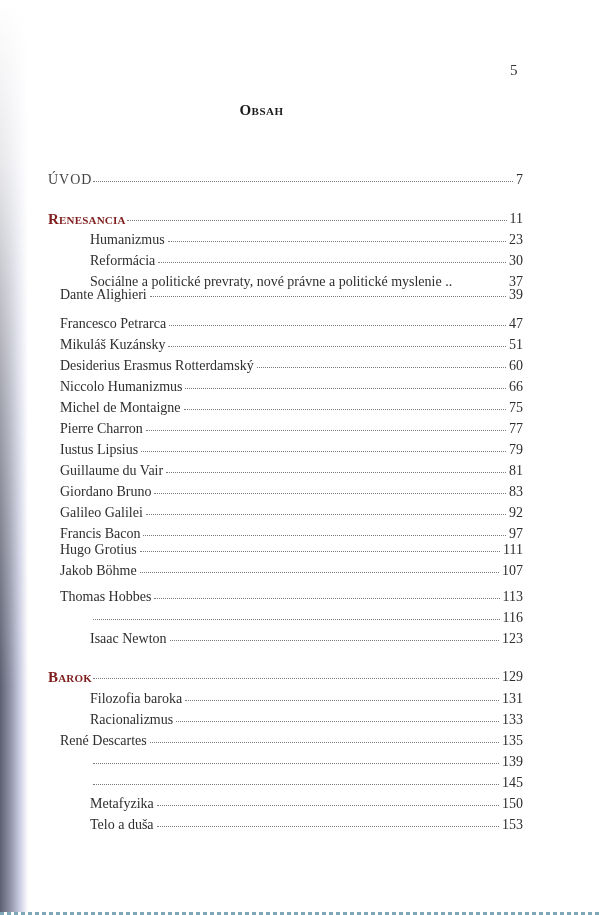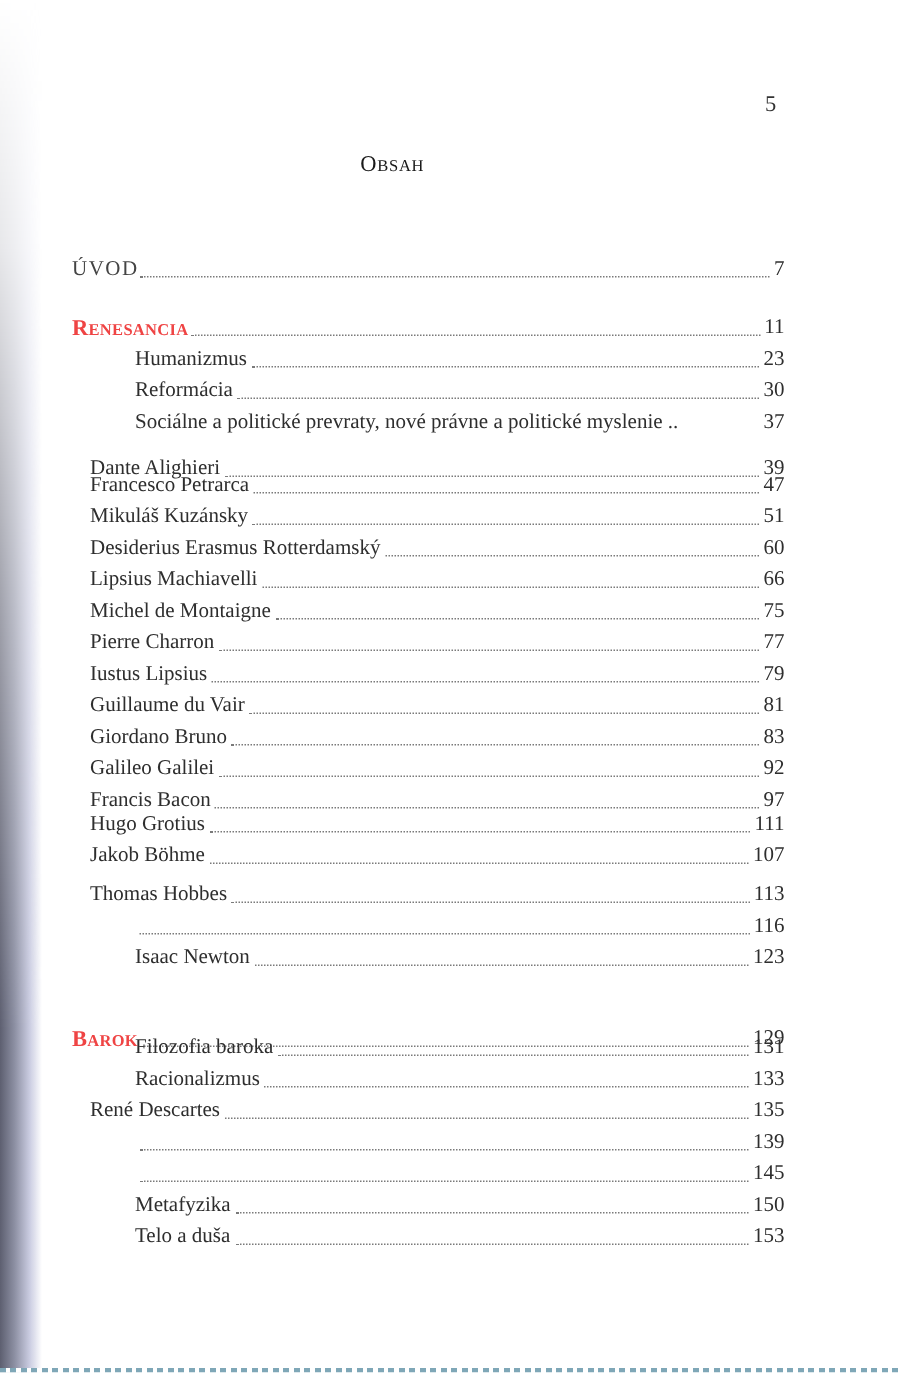--- a/index.html
+++ b/index.html
@@ -17,39 +17,39 @@
   }
   .bottom-edge {
     position: absolute; left: 0; right: 0; top: 912px; height: 3px;
     background: repeating-linear-gradient(to right, #7fa7b7 0 4px, #ffffff 4px 7px);
   }
   .page-number {
     position: absolute; top: 62px; left: 510px; font-size: 15px; color: #333;
   }
   .toc-title {
     position: absolute; top: 102px; left: 0; width: 523px; text-align: center;
-    font-weight: normal; font-size: 15px; letter-spacing: 0.5px; color: #1a1a1a;
+    font-weight: bold; font-size: 15px; letter-spacing: 0.5px; color: #1a1a1a;
     font-variant: small-caps;
   }
   .toc {
     position: absolute; left: 48px; width: 475px; top: 0;
   }
   .row {
     position: absolute; left: 0; width: 475px; height: 20px;
-    display: flex; align-items: center; font-size: 14px; line-height: 20px;
+    display: flex; align-items: flex-start; font-size: 14px; line-height: 20px;
     white-space: nowrap;
   }
   .row .label { flex: 0 0 auto; color: #2e2e2e; }
   .row .leader {
     flex: 1 1 auto; margin: 0 3px; overflow: hidden; height: 14px;
     border-bottom: 1.5px dotted #7a7a7a; transform: translateY(-3px);
   }
   .row .pg { flex: 0 0 auto; color: #2e2e2e; }
   .row.section .label {
-    font-weight: bold; font-variant: small-caps; color: #ef4444; font-size: 15px; letter-spacing: 0.2px;
+    font-weight: bold; font-variant: small-caps; color: #7f1d1d; font-size: 15px; letter-spacing: 0.2px;
   }
   .row.section .leader { margin-left: 1px; }
   .row.intro .label { letter-spacing: 1px; color: #444; }
   .row.intro .leader { margin-left: 1px; }
   .lvl1 { padding-left: 12px; box-sizing: border-box; }
   .lvl2 { padding-left: 42px; box-sizing: border-box; }
 </style>
 </head>
 <body>
 
@@ -80,42 +80,42 @@
   <div class="row lvl2" style="top:251px">
     <span class="label">Reformácia</span>
     <span class="leader"></span>
     <span class="pg">30</span>
   </div>
   <div class="row lvl2" style="top:272px">
     <span class="label">Sociálne a politické prevraty, nové právne a politické myslenie ..</span>
     <span class="leader" style="border:none"></span>
     <span class="pg">37</span>
   </div>
-  <div class="row lvl1" style="top:303px">
+  <div class="row lvl1" style="top:285px">
     <span class="label">Dante Alighieri</span>
     <span class="leader"></span>
     <span class="pg">39</span>
   </div>
   <div class="row lvl1" style="top:314px">
     <span class="label">Francesco Petrarca</span>
     <span class="leader"></span>
     <span class="pg">47</span>
   </div>
   <div class="row lvl1" style="top:335px">
     <span class="label">Mikuláš Kuzánsky</span>
     <span class="leader"></span>
     <span class="pg">51</span>
   </div>
   <div class="row lvl1" style="top:356px">
     <span class="label">Desiderius Erasmus Rotterdamský</span>
     <span class="leader"></span>
     <span class="pg">60</span>
   </div>
   <div class="row lvl1" style="top:377px">
-    <span class="label">Lipsius Machiavelli</span>
+    <span class="label">Niccolo Humanizmus</span>
     <span class="leader"></span>
     <span class="pg">66</span>
   </div>
   <div class="row lvl1" style="top:398px">
     <span class="label">Michel de Montaigne</span>
     <span class="leader"></span>
     <span class="pg">75</span>
   </div>
   <div class="row lvl1" style="top:419px">
     <span class="label">Pierre Charron</span>
@@ -165,21 +165,21 @@
   <div class="row lvl2" style="top:608px">
     <span class="leader"></span>
     <span class="pg">116</span>
   </div>
   <div class="row lvl2" style="top:629px">
     <span class="label">Isaac Newton</span>
     <span class="leader"></span>
     <span class="pg">123</span>
   </div>
 
-  <div class="row section" style="top:683px">
+  <div class="row section" style="top:667px">
     <span class="label">Barok</span>
     <span class="leader"></span>
     <span class="pg">129</span>
   </div>
 
   <div class="row lvl2" style="top:689px">
     <span class="label">Filozofia baroka</span>
     <span class="leader"></span>
     <span class="pg">131</span>
   </div>

